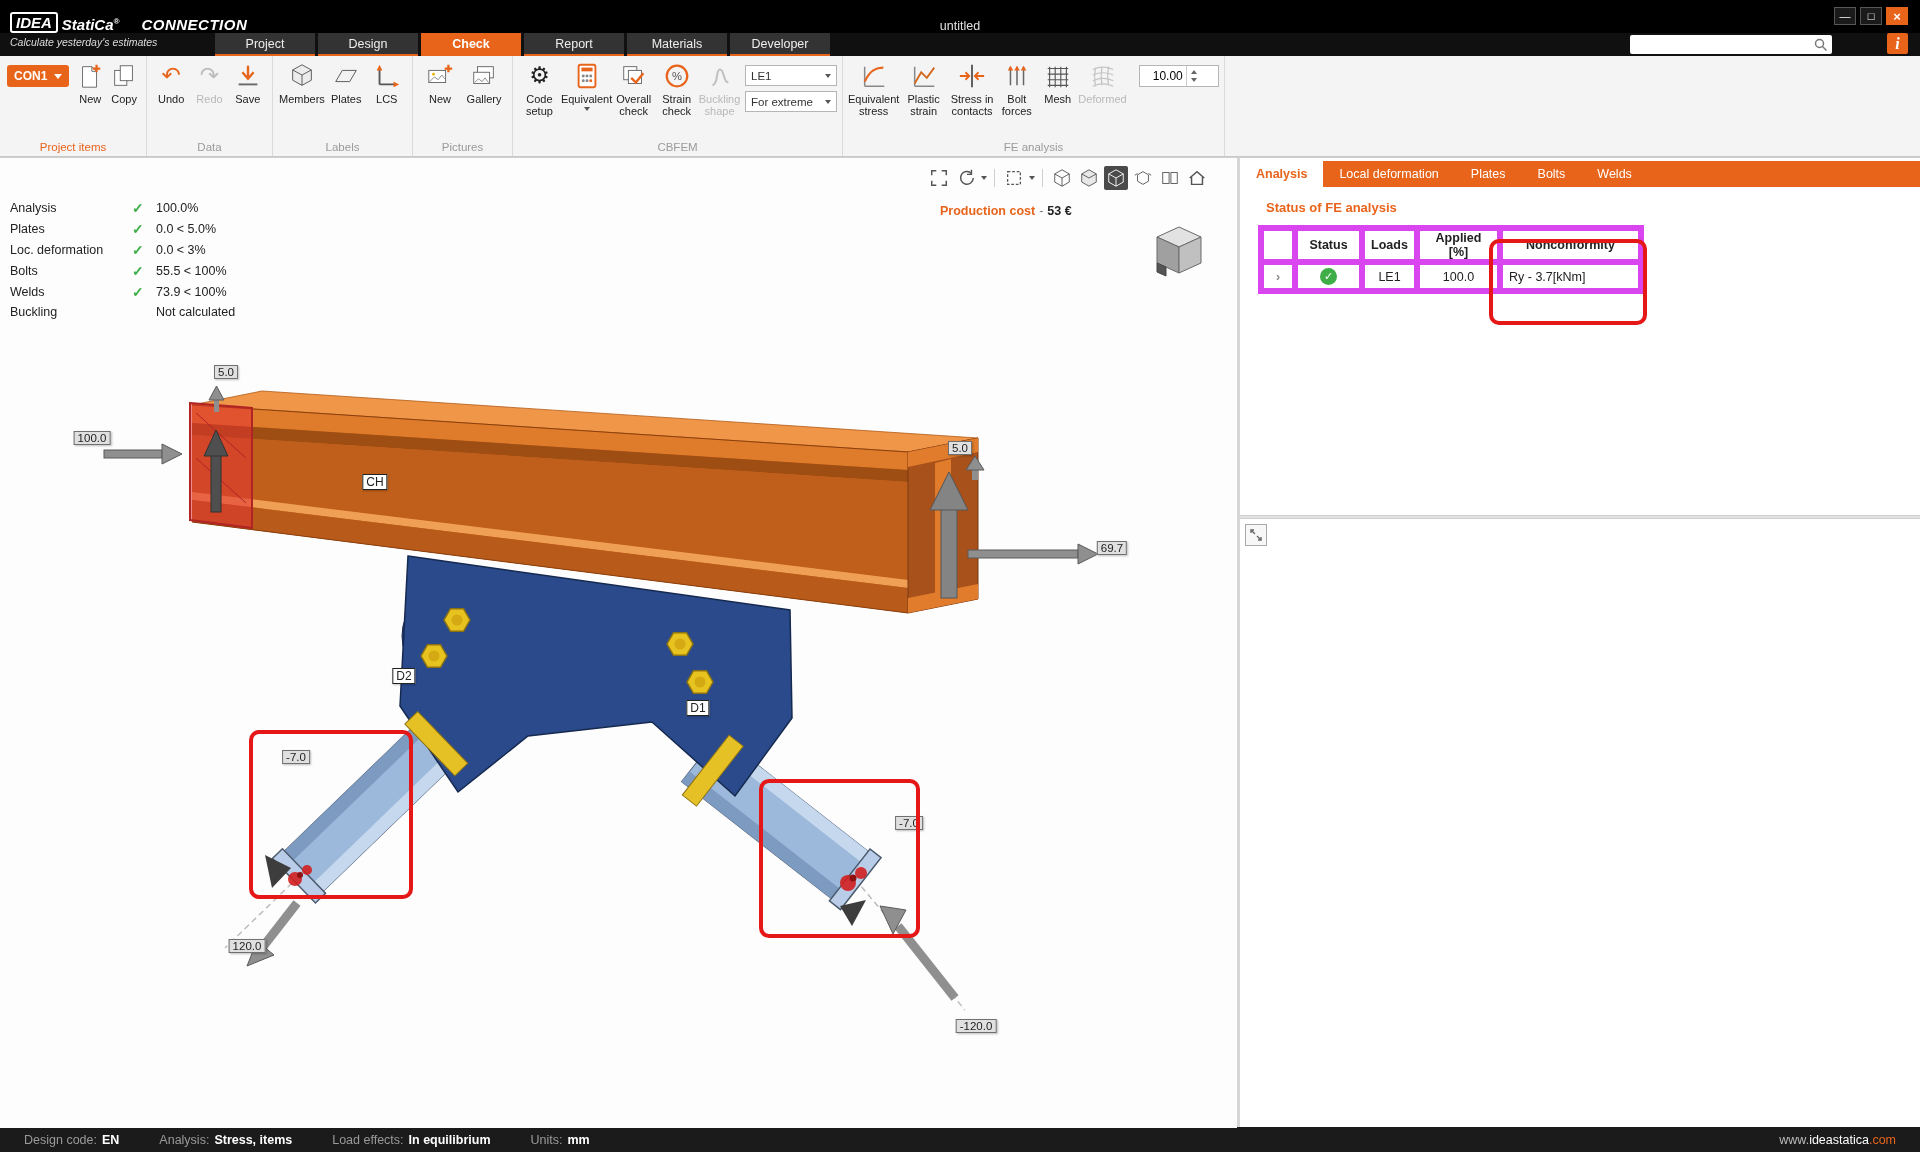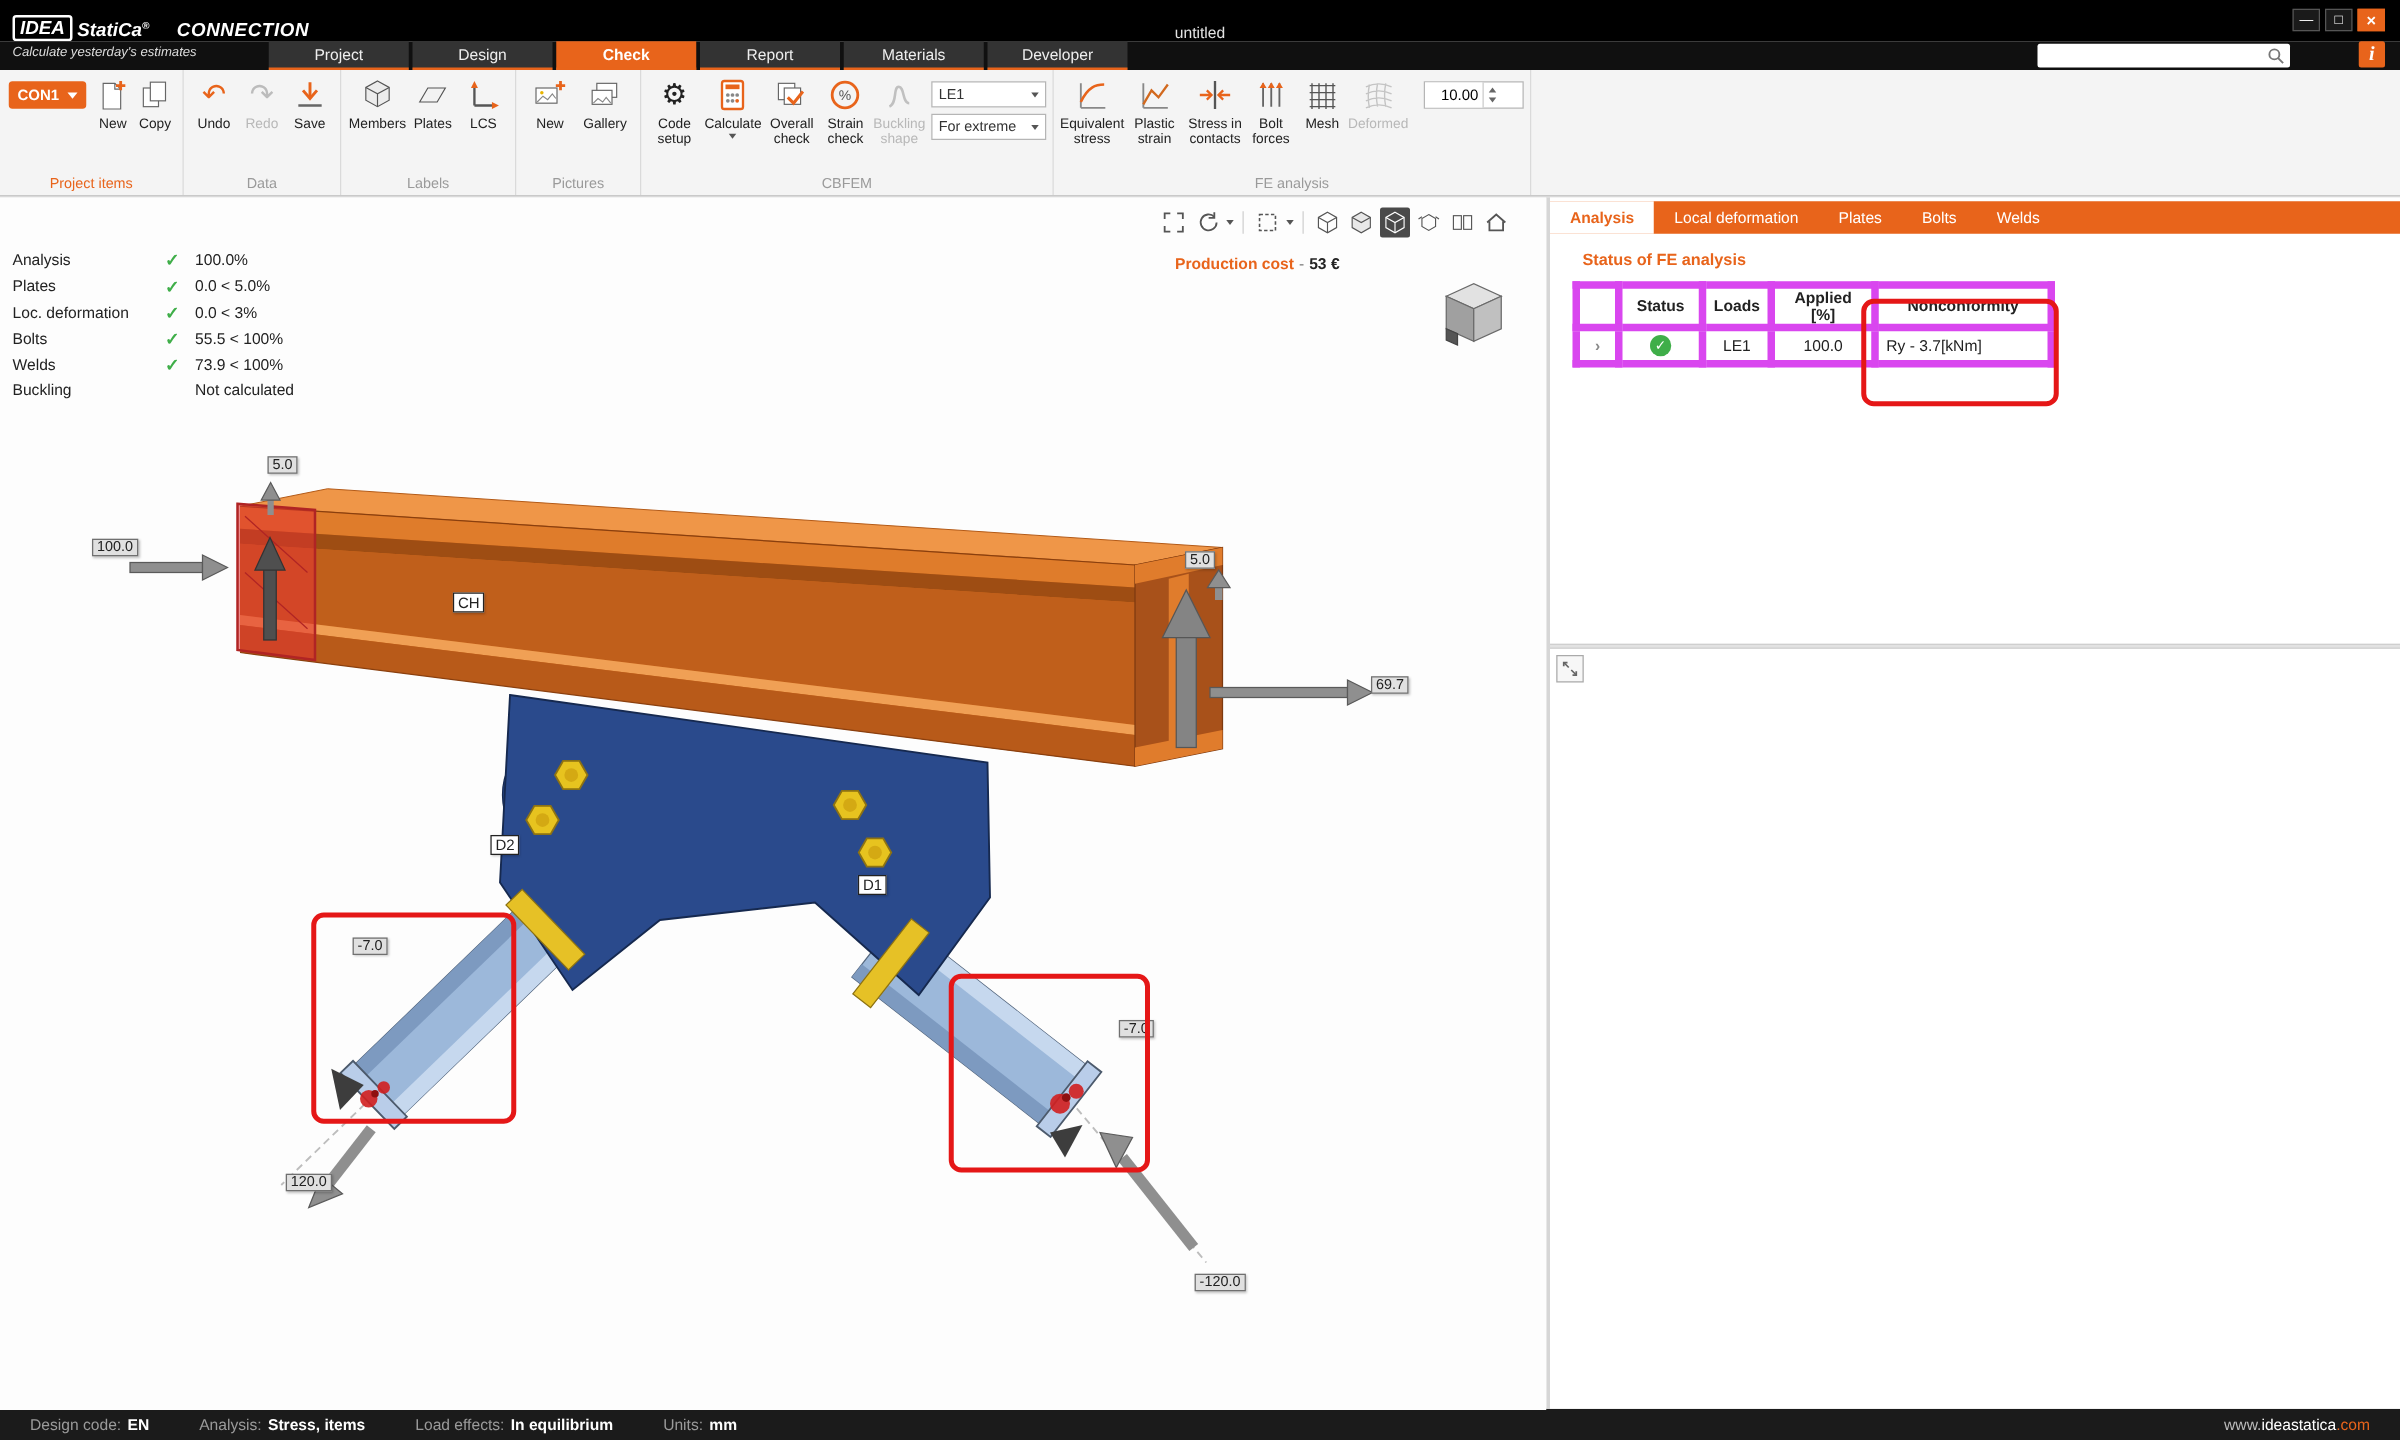--- a/index.html
+++ b/index.html
@@ -13,21 +13,21 @@
   .logo-reg { font-size:8px; vertical-align:super; }
   .app-name { margin-left:22px; font-style:italic; font-weight:bold; font-size:15px; letter-spacing:.5px; }
   .doc-title { position:absolute; left:50%; transform:translateX(-50%); font-size:12.5px; color:#e2e2e2; }
   .winctrl { position:absolute; right:12px; top:7px; display:flex; gap:4px; }
   .winbtn { width:22px; height:18px; display:flex; align-items:center; justify-content:center; font-size:11px; background:#1a1a1a; border:1px solid #555; color:#fff; cursor:default; }
   .winbtn.close { background:#e8641b; border-color:#e8641b; font-weight:bold; font-size:13px; }
 
   
   .tabrow { height:23px; background:#101010; display:flex; padding-left:215px; gap:3px; position:relative; }
   .tagline { position:absolute; left:10px; top:3px; font-style:italic; font-size:10.5px; color:#ddd; }
-  .tab { width:112px; background:#333; color:#eee; font-size:12.5px; display:flex; align-items:center; justify-content:center; border-bottom:2px solid #e8641b; }
+  .tab { width:100px; background:#333; color:#eee; font-size:12.5px; display:flex; align-items:center; justify-content:center; border-bottom:2px solid #e8641b; }
   .tab.active { background:#e8641b; color:#fff; font-weight:bold; }
   .searchbox { position:absolute; right:88px; top:2px; width:202px; height:19px; background:#fff; border-radius:2px; display:flex; align-items:center; }
   .searchbox input { flex:1; border:none; outline:none; font-size:11px; padding:0 4px; background:transparent; }
   .infobtn { position:absolute; right:12px; top:0; width:21px; height:21px; background:#e8641b; color:#fff; font-family:"Liberation Serif",serif; font-style:italic; font-weight:bold; display:flex; align-items:center; justify-content:center; border-radius:2px; }
 
   
   .ribbon { height:101px; background:#f4f4f4; border-bottom:1px solid #c9c9c9; display:flex; }
   .rgroup { position:relative; border-right:1px solid #dadada; padding:0 5px 18px 5px; display:flex; align-items:flex-start; }
   .glabel { position:absolute; bottom:3px; left:0; right:0; text-align:center; font-size:11.5px; color:#9a9a9a; white-space:nowrap; }
   .glabel.orange { color:#e8641b; }
@@ -252,21 +252,21 @@
               <rect x="6" y="3" width="18" height="24" rx="2" fill="#fff" stroke="#e8641b" stroke-width="2"></rect>
               <rect x="9" y="6" width="12" height="4" fill="#e8641b"></rect>
               <circle cx="11" cy="15" r="1.6" fill="#888"></circle>
               <circle cx="15" cy="15" r="1.6" fill="#888"></circle>
               <circle cx="19" cy="15" r="1.6" fill="#888"></circle>
               <circle cx="11" cy="20" r="1.6" fill="#888"></circle>
               <circle cx="15" cy="20" r="1.6" fill="#888"></circle>
               <circle cx="19" cy="20" r="1.6" fill="#e8641b"></circle>
             </svg>
           </span>
-        <span>Calculate</span>
+        <span>Equivalent</span>
         <span class="chev dark small"></span>
       </div>
       <div class="rbtn narrow">
         <span class="ricon">
             <svg width="28" height="28" viewBox="0 0 30 30">
               <rect x="4" y="5" width="14" height="14" fill="#fff" stroke="#666"></rect>
               <rect x="9" y="9" width="14" height="14" fill="#fff" stroke="#666"></rect>
               <path d="M12 17l5 5 8-10" fill="none" stroke="#e8641b" stroke-width="2.6"></path>
             </svg>
           </span>

